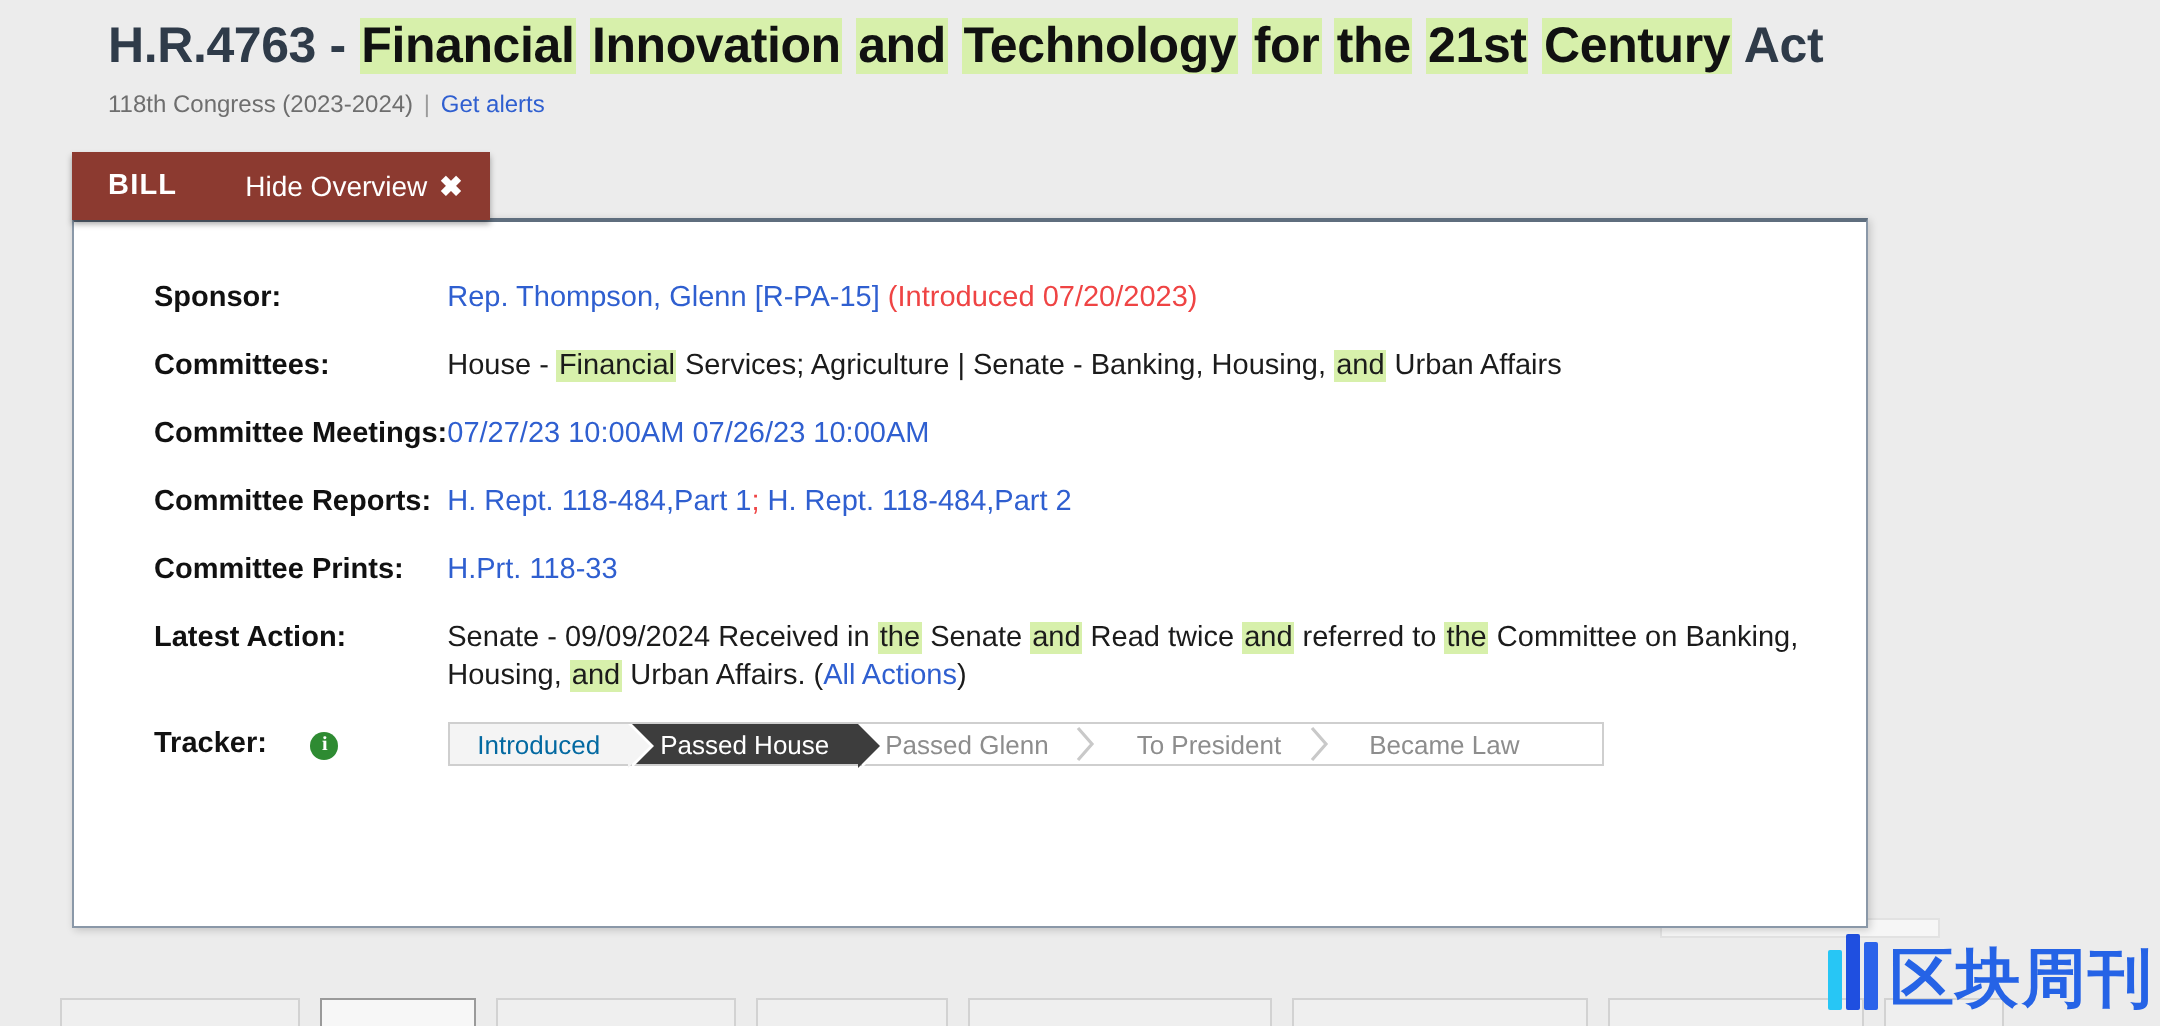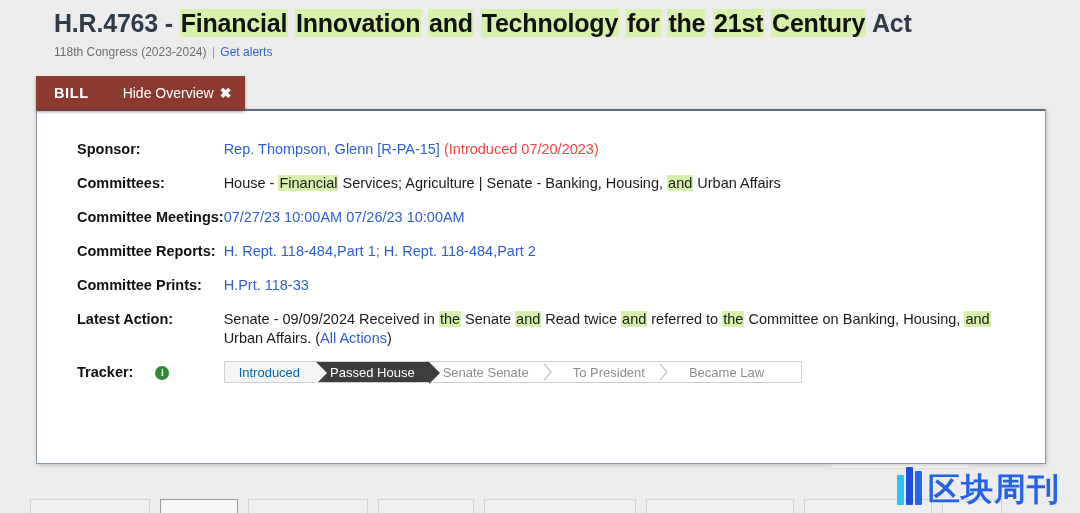--- a/index.html
+++ b/index.html
@@ -41,21 +41,21 @@
   .subtitle .sep { color: #9b9b9b; padding: 0 2px; }
   a.lnk {
     color: #2f5fd0;
     text-decoration: none;
   }
 
   
   .card-wrap {
     position: relative;
     margin: 16px 0 0 36px;
-    width: 1010px;
+    width: 898px;
   }
   .card-tab {
     display: inline-flex;
     align-items: center;
     background: #8c3a30;
     height: 34px;
     padding: 0 14px 0 18px;
     position: relative;
     z-index: 3;
     box-shadow: 0 2px 3px rgba(0,0,0,0.35);
@@ -201,21 +201,21 @@
     border: 1px solid #d2d2d2;
     border-bottom: none;
     background: #efefef;
     height: 14px;
   }
   .btab.active { border-color: #9a9a9a; background: #f7f7f7; }
 
   
   .watermark {
     position: absolute;
-    right: 20px;
+    right: 3px;
     bottom: 8px;
     display: flex;
     align-items: flex-end;
     gap: 6px;
   }
   .wm-mark { display: flex; align-items: flex-end; gap: 2px; }
   .wm-bar { width: 7px; border-radius: 1px; }
   .wm-b1 { height: 30px; background: #27c6f5; }
   .wm-b2 { height: 38px; background: #1f4fe0; }
   .wm-b3 { height: 34px; background: #2b63ea; }
@@ -297,21 +297,21 @@
           <td class="lbl">
             <span class="tracker-lbl">
               <span>Tracker:</span>
               <span class="info-icon">i</span>
             </span>
           </td>
           <td class="val">
             <div class="tracker" id="tracker">
                 <div class="step done">Introduced</div>
                 <div class="step current">Passed House</div>
-                <div class="step pending">Senate Senate</div>
+                <div class="step pending">Passed Glenn</div>
                 <div class="chev">
                   <svg width="10" height="22" viewBox="0 0 10 22">
                     <path d="M1 3 L8 11 L1 19" fill="none" stroke="#c9c9c9" stroke-width="1.6"></path>
                   </svg>
                 </div>
                 <div class="step pending">To President</div>
                 <div class="chev">
                   <svg width="10" height="22" viewBox="0 0 10 22">
                     <path d="M1 3 L8 11 L1 19" fill="none" stroke="#c9c9c9" stroke-width="1.6"></path>
                   </svg>

